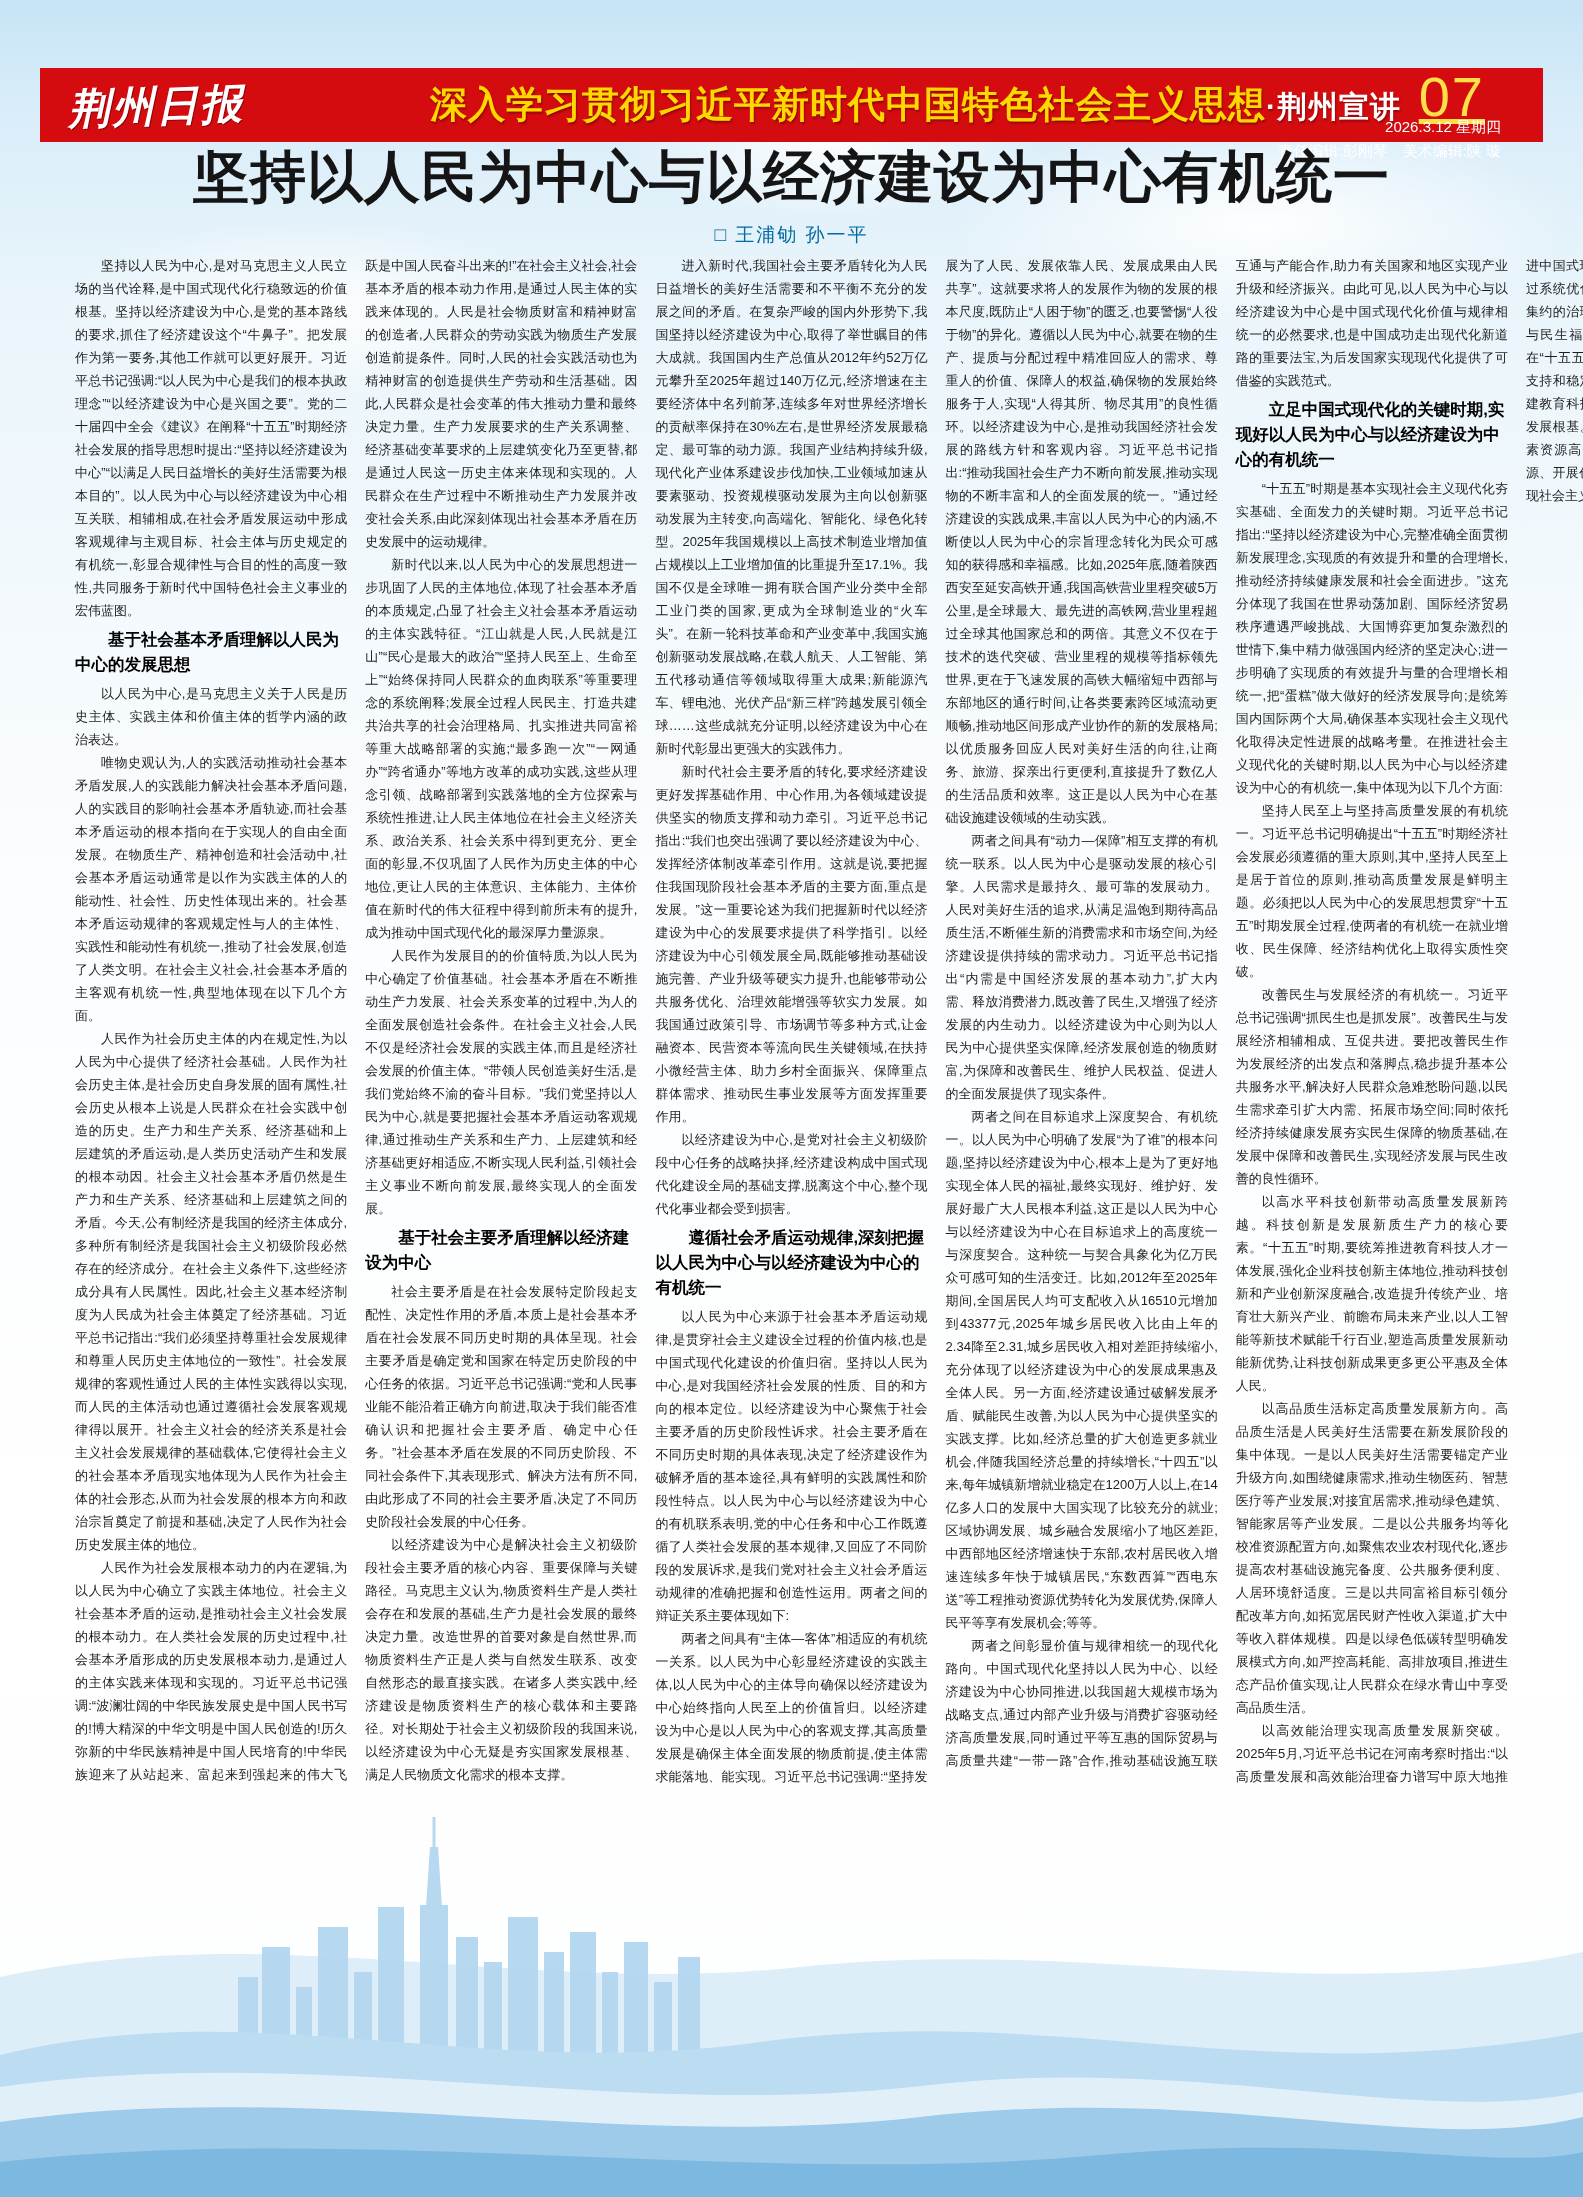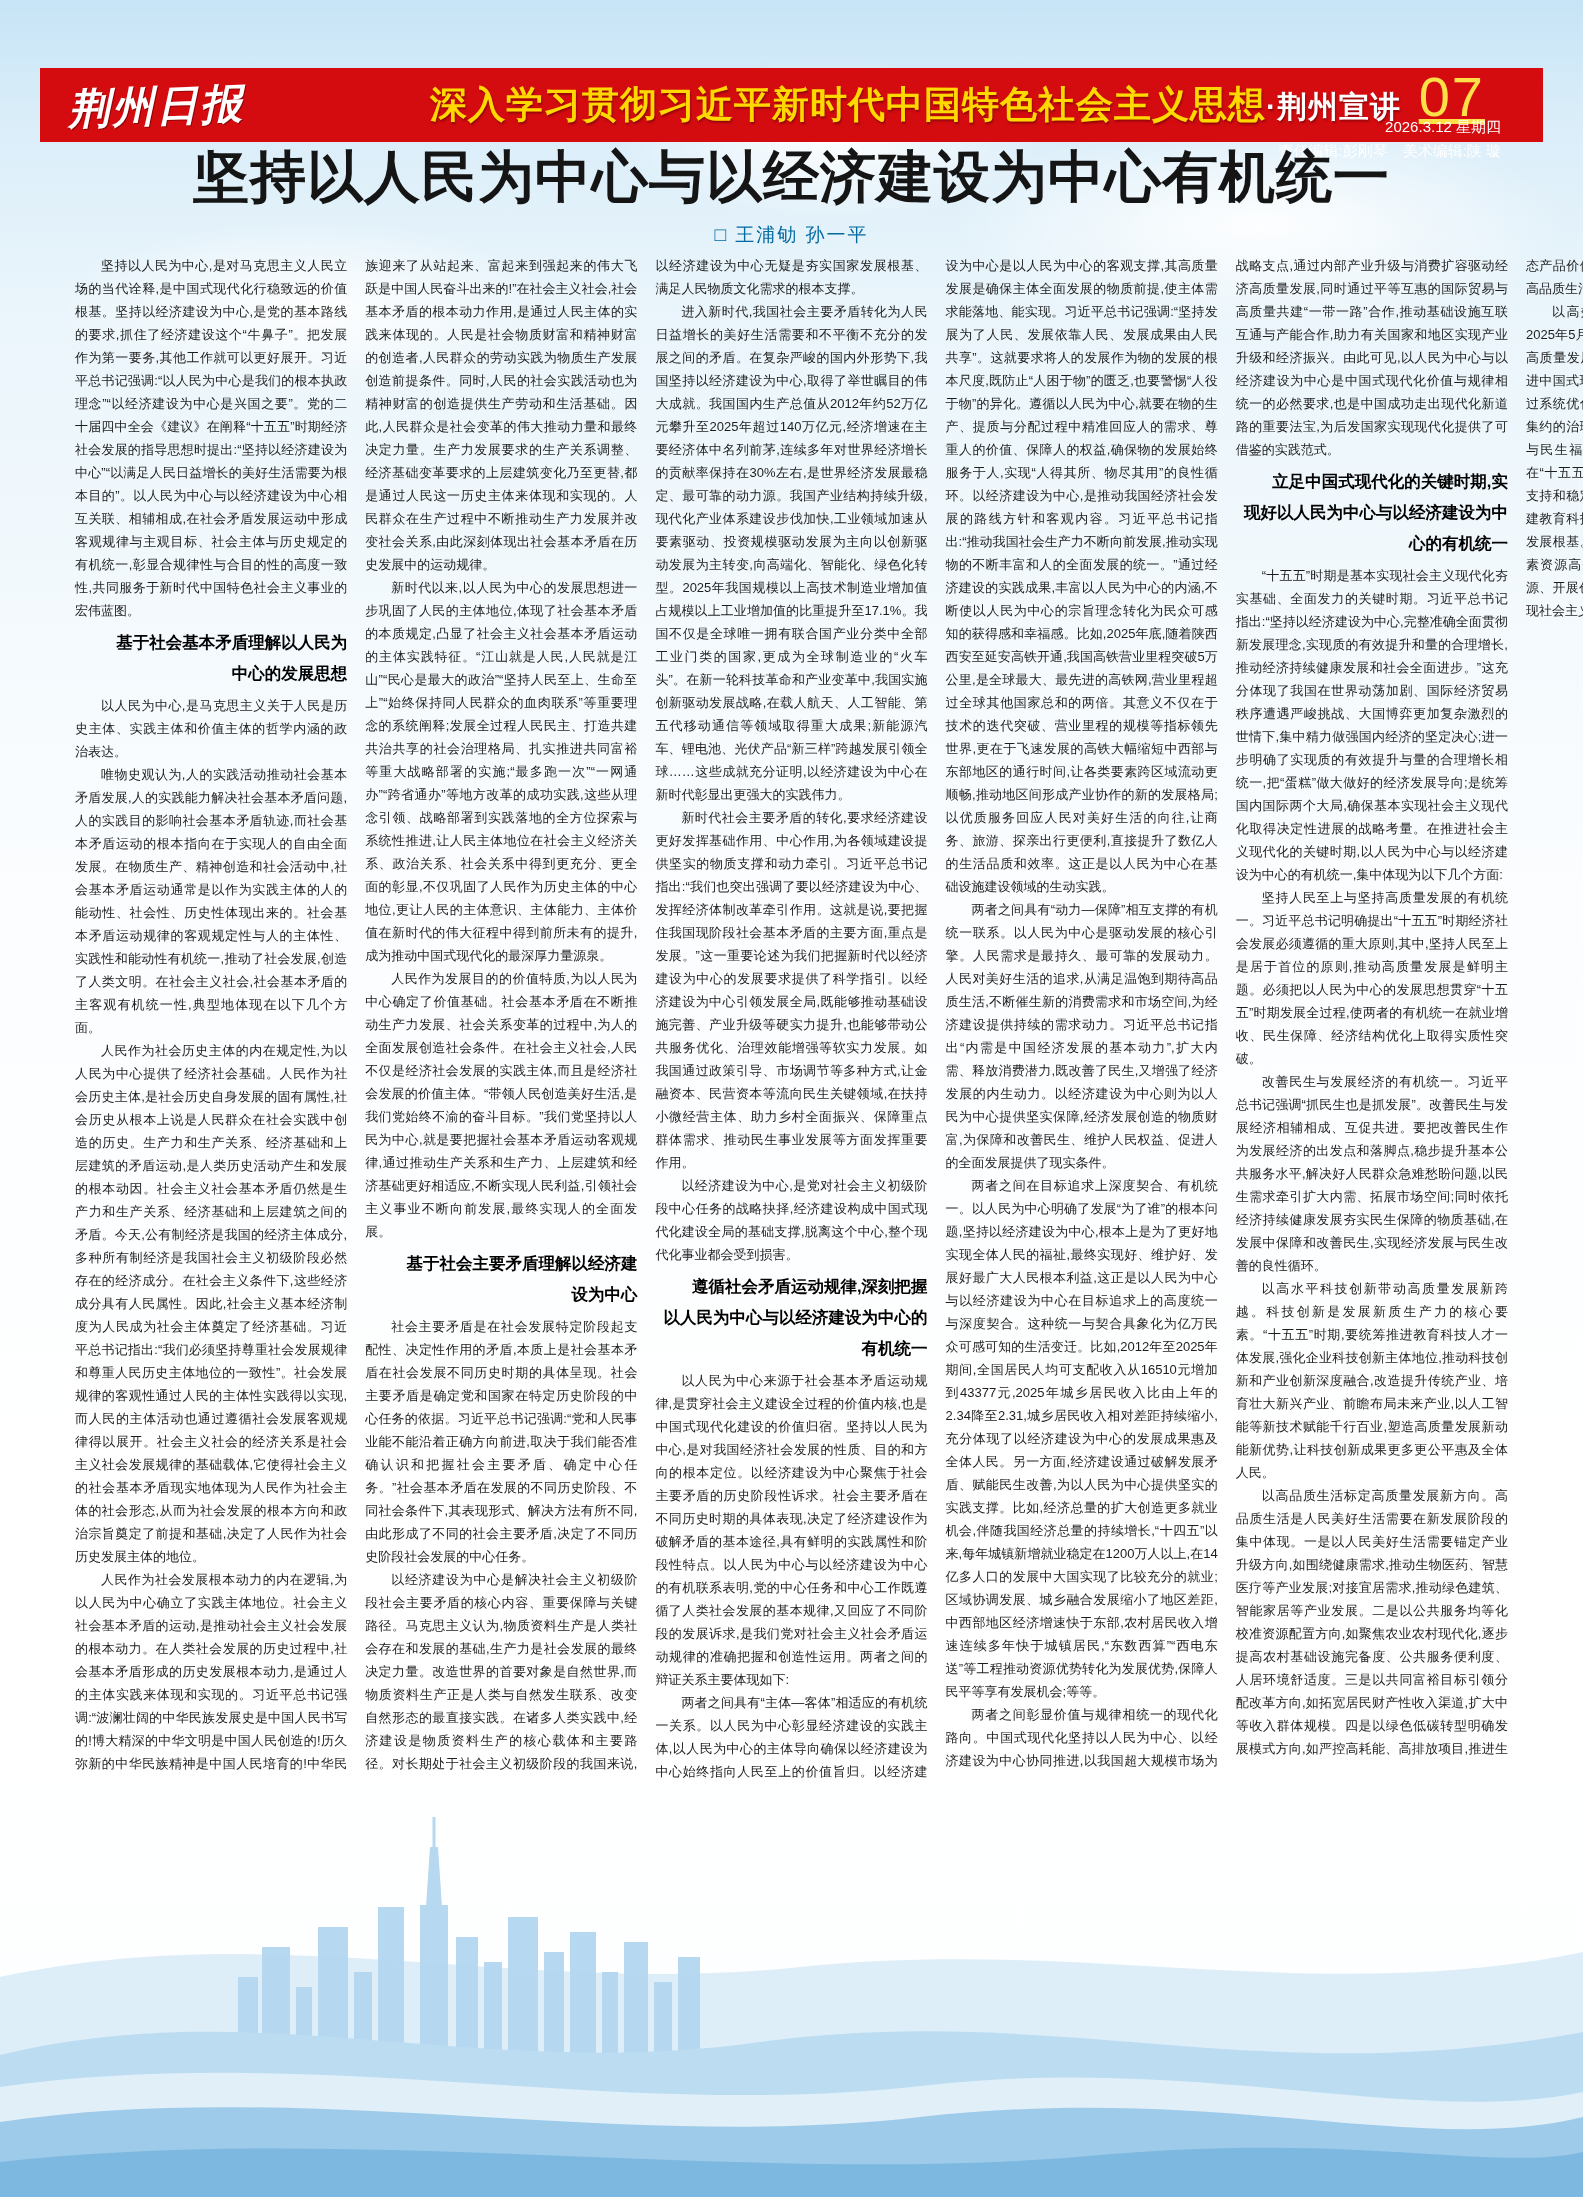--- a/index.html
+++ b/index.html
@@ -48,22 +48,22 @@
   }
 
   
   .columns{
     position:absolute;left:75px;top:254px;width:1433px;height:1536px;
     column-count:5;column-gap:18px;column-fill:auto;
     font-size:13px;line-height:23px;text-align:justify;color:#1d1d1d;
   }
   .body-p{margin:0;text-indent:2em;}
   .sec-h{
-    margin:5px 0 5px 0;font-size:16.5px;line-height:31px;font-weight:bold;
-    color:#000;text-indent:2em;text-align:right;
+    margin:5px 0 5px 0;font-size:16.5px;line-height:25px;font-weight:bold;
+    color:#000;text-indent:2em;text-align:left;
   }
   .note{text-align:right;text-indent:0;}
 
   
   .footer-art{position:absolute;left:0;bottom:0;width:1583px;height:410px;}
 </style>
 </head>
 <body>
 
 <div class="cloud c1"></div>

